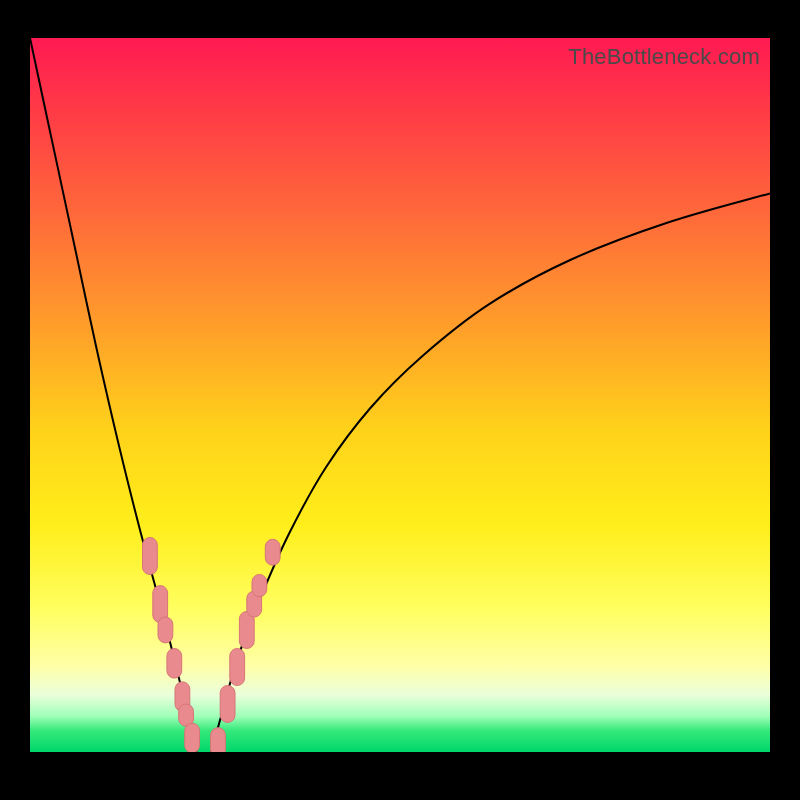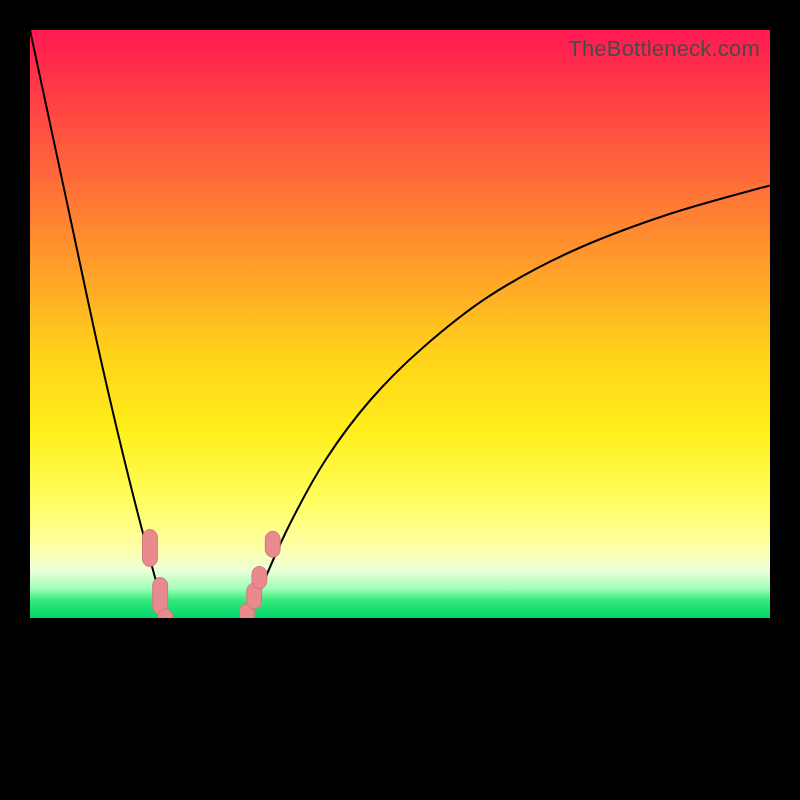--- a/index.html
+++ b/index.html
@@ -7,23 +7,23 @@
     padding: 0;
     width: 800px;
     height: 800px;
     background: #000;
     overflow: hidden;
     font-family: Arial, Helvetica, sans-serif;
   }
   .frame {
     position: absolute;
     left: 30px;
-    top: 30px;
+    top: 38px;
     width: 740px;
-    height: 588px;
+    height: 714px;
     background: linear-gradient(
       to bottom,
       #ff1a52 0%,
       #ff3a46 10%,
       #ff6a3a 25%,
       #ff9d2a 40%,
       #ffd21a 55%,
       #ffee1a 68%,
       #ffff60 80%,
       #ffffa8 88%,

